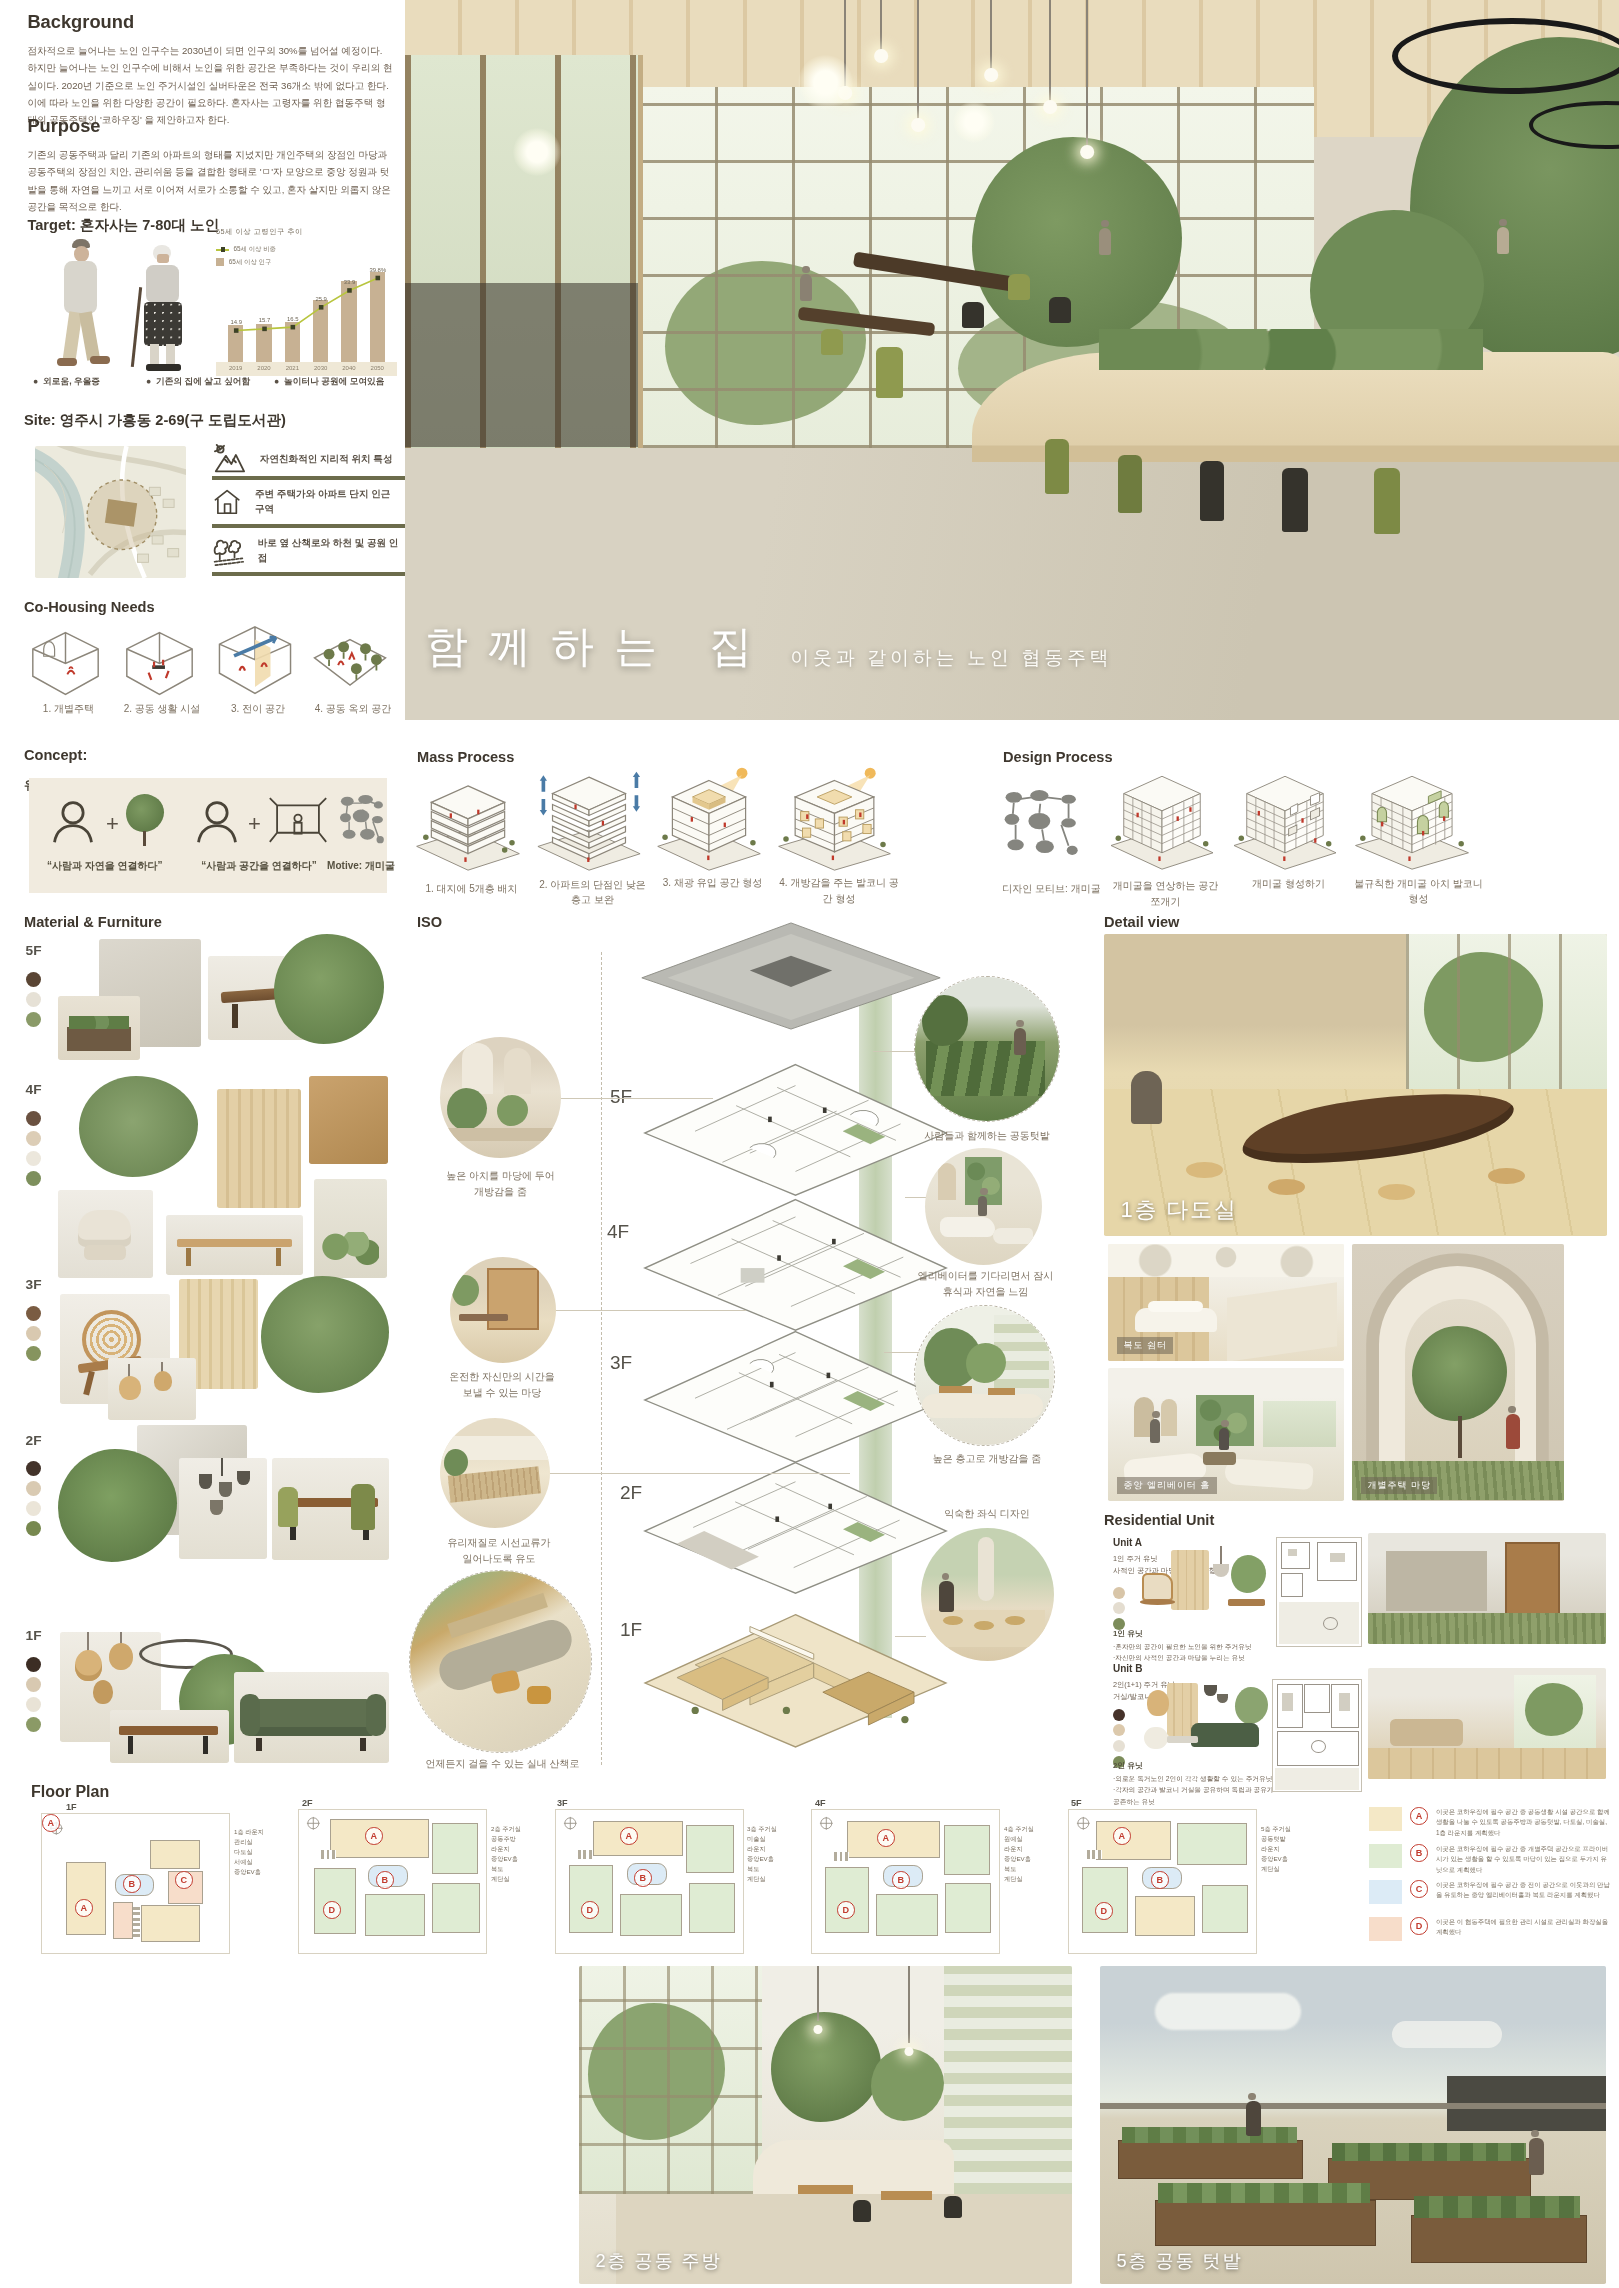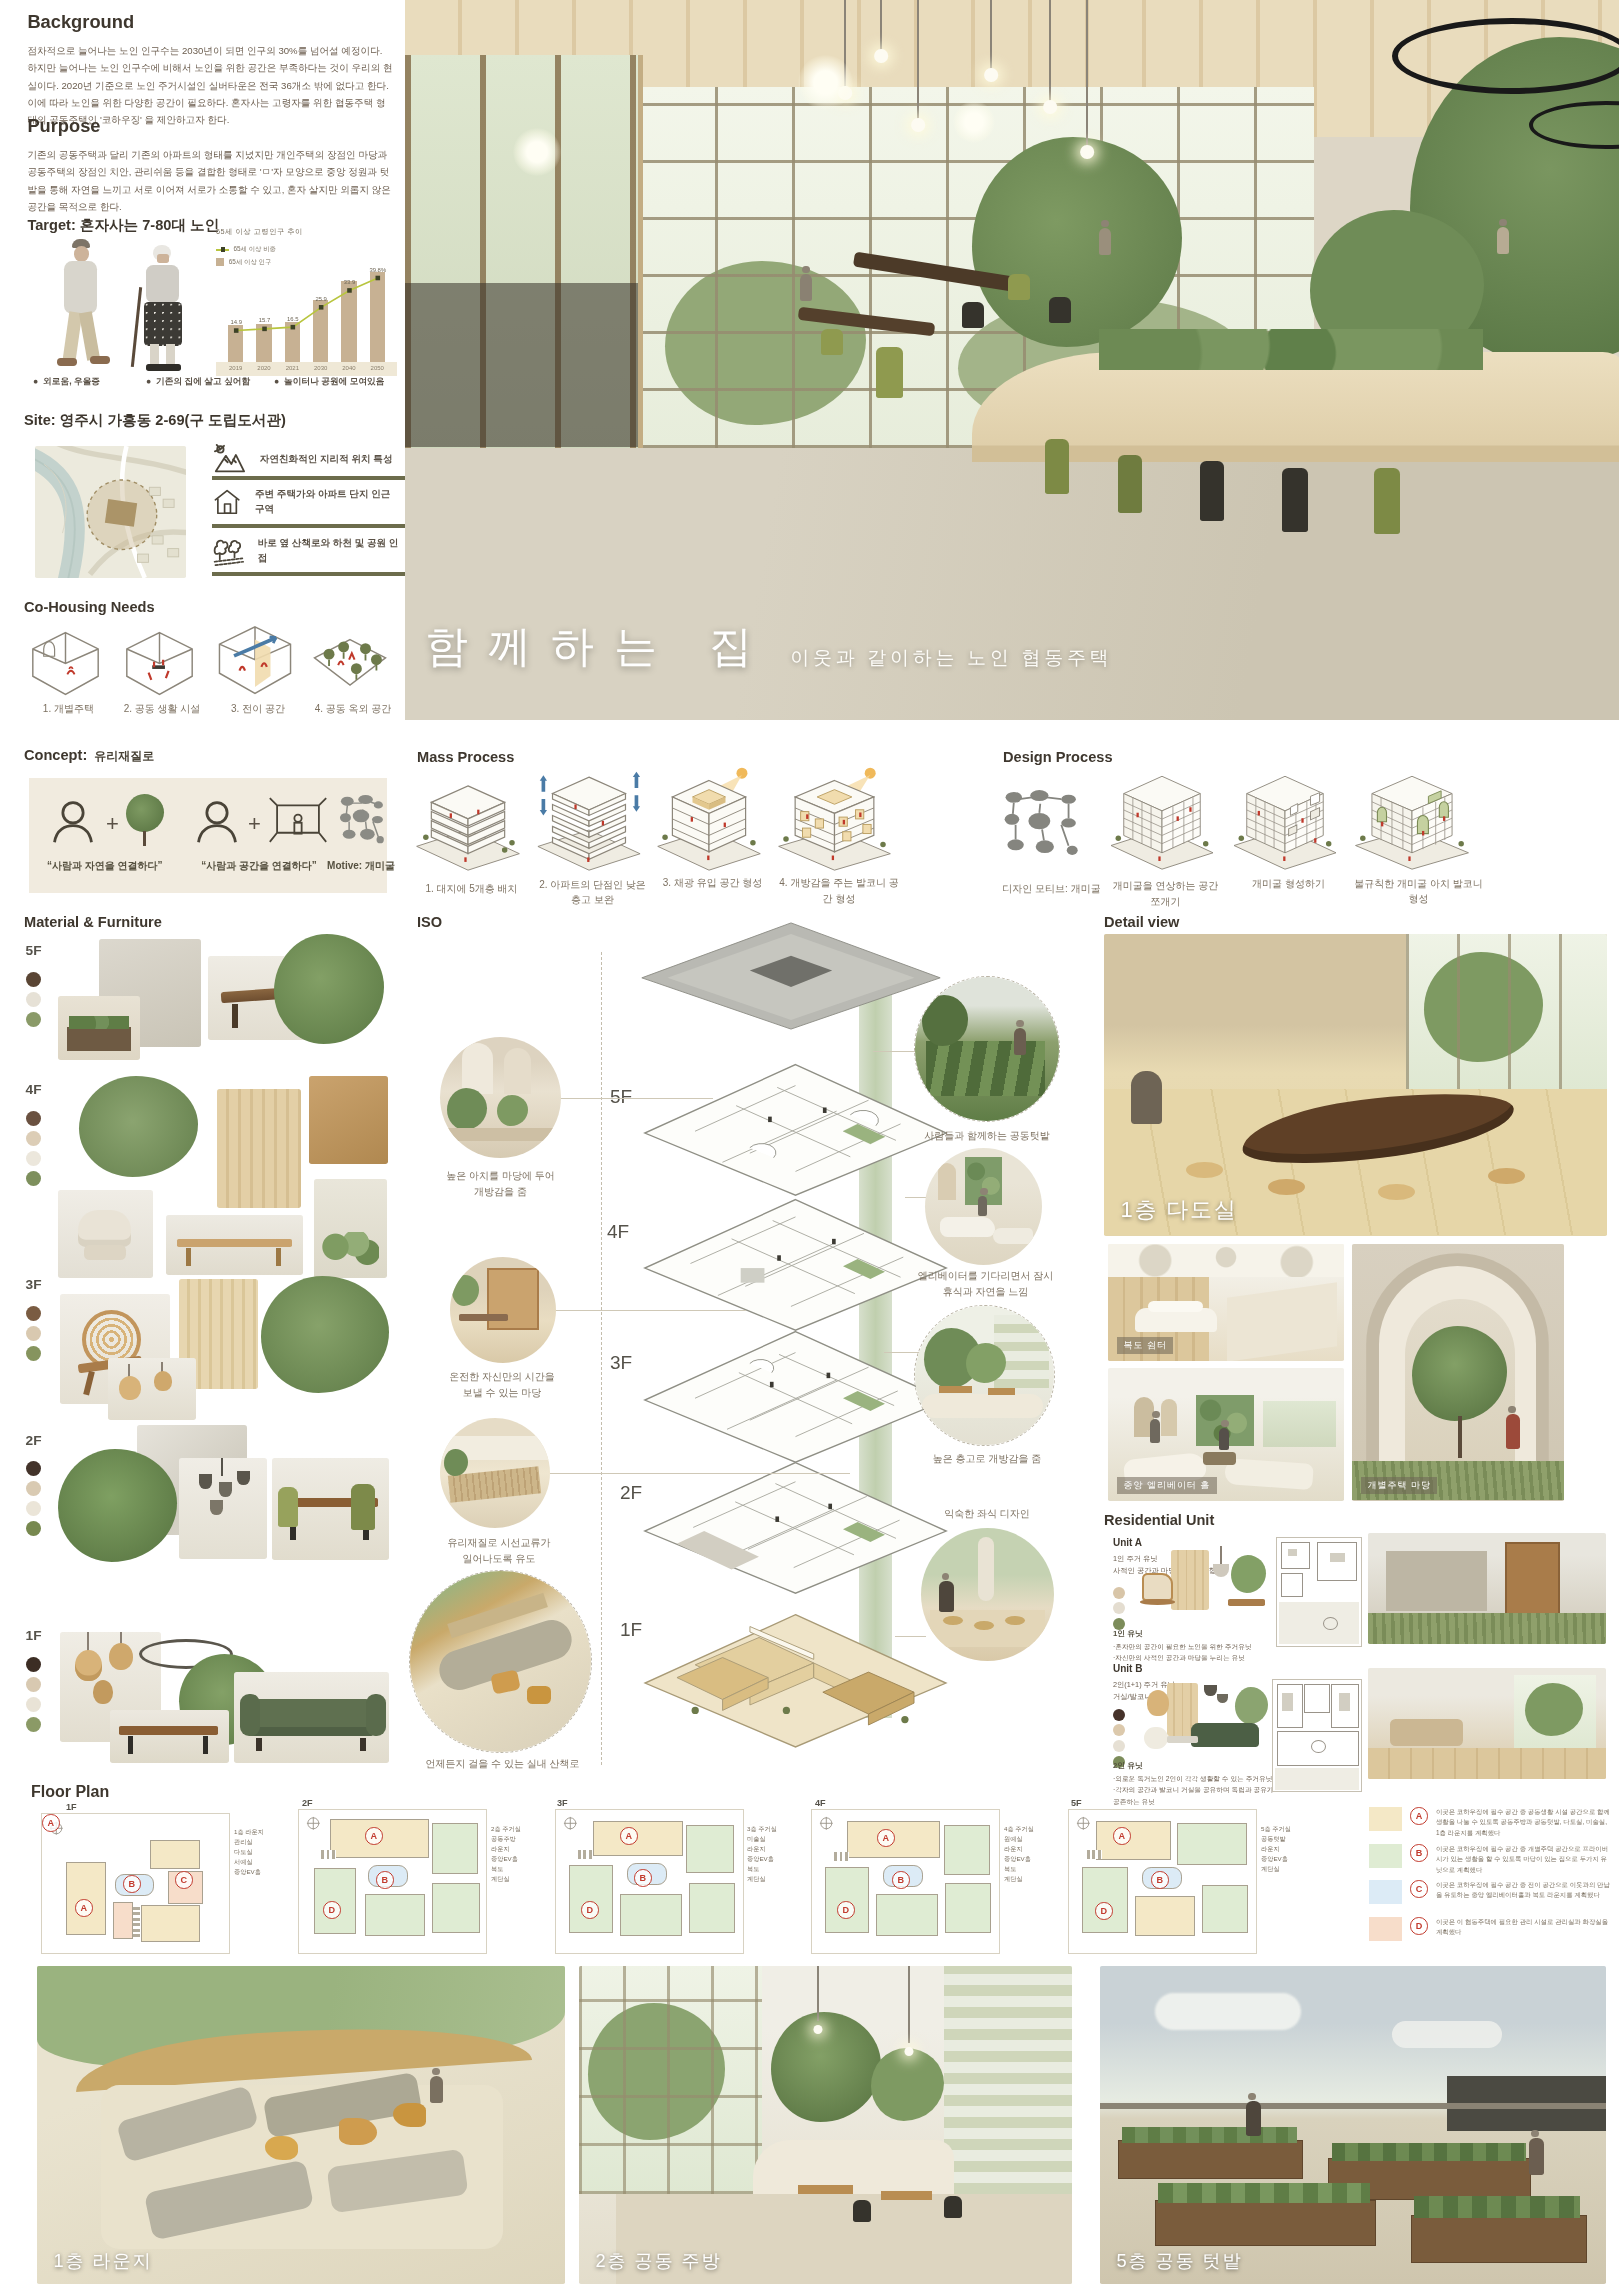--- a/index.html
+++ b/index.html
@@ -279,21 +279,21 @@
           <circle cx="52" cy="38" r="6"></circle>
         </g>
       <g stroke="#6d7a4a" stroke-width="2">
           <path d="M22,28 l0,7 M38,20 l0,7 M62,22 l0,7 M74,34 l0,6 M52,44 l0,6"></path>
         </g>
       <path d="M32,34 q3,-8 6,0 M44,28 l3,-7 l3,7" stroke="#c0392b" stroke-width="2.2" fill="none"></path>
     </svg>
     <div class="cap">4. 공동 옥외 공간</div>
   </div>
 
-  <div class="abs" style="left:24px;top:747px;display:flex;align-items:baseline;gap:7px;">
+  <div class="abs" style="left:24px;top:747px;display:flex;align-items:baseline;gap:14px;flex-direction:column;">
     <span class="sec-h2">Concept:</span>
     <span style="font-size:12px;font-weight:700;color:#4a4438;">유리재질로</span>
   </div>
   <div class="abs" style="left:29px;top:778px;width:358px;height:115px;background:#f1ebdf;">
     <svg class="abs" style="left:20px;top:20px;" width="48" height="48" viewBox="0 0 52 52">
         <circle cx="26" cy="16" r="11" fill="none" stroke="#4a4438" stroke-width="3"></circle>
         <path d="M6,48 C8,34 18,30 26,30 C34,30 44,34 46,48" fill="none" stroke="#4a4438" stroke-width="3"></path>
       </svg>
     <div class="abs" style="left:77px;top:33px;font-size:22px;color:#5a5146;">+</div>
     <div class="treeblob" style="left:97px;top:16.4px;width:38px;height:38px;background:radial-gradient(circle at 40% 40%,#7e9a62,#55703f);"></div>
@@ -1149,34 +1149,20 @@
     <div style="font-size:6.4px;line-height:1.6;color:#776c5c;">이곳은 코하우징에 필수 공간 중 전이 공간으로 이웃과의 만남을 유도하는 중앙 엘리베이터홀과 복도 라운지를 계획했다</div>
   </div>
   <div class="abs" style="left:1369px;top:1917px;width:243px;display:flex;gap:8.2px;align-items:flex-start;">
     <div style="width: 33px; height: 24px; flex: 0 0 auto; background: rgb(247, 221, 202);"></div>
     <div class="badge" style="position:static;flex:none;">
         <span>D</span>
       </div>
     <div style="font-size:6.4px;line-height:1.6;color:#776c5c;">이곳은 이 협동주택에 필요한 관리 시설로 관리실과 화장실을 계획했다</div>
   </div>
 
-  <div class="ph" style="left:37px;top:1966px;width:528px;height:318px;background:linear-gradient(160deg,#e9e3cf 30%,#ded6bd);">
-    <div class="abs" style="left:0;top:0;width:528px;height:101px;background:linear-gradient(100deg,#9ab37f 55%,#aabf90);border-radius:0 0 50% 20%/0 0 55px 27.4px;"></div>
-    <div class="abs" style="left:37px;top:64px;width:457px;height:46px;background:#c9a96a;border-radius:40% 60% 0 0/100% 100% 0 0;transform:rotate(-4deg);"></div>
-    <div class="abs" style="left:64px;top:119px;width:402px;height:164px;background:#e9e2cc;border-radius:18.3px;"></div>
-    <div class="abs" style="left:82px;top:137px;width:137px;height:42px;background:#b7b3a2;border-radius:11px;transform:rotate(-16deg);"></div>
-    <div class="abs" style="left:228px;top:119px;width:155px;height:40px;background:#aca894;border-radius:11px;transform:rotate(-10deg);"></div>
-    <div class="abs" style="left:110px;top:210px;width:164px;height:48px;background:#b7b3a2;border-radius:11px;transform:rotate(-12deg);"></div>
-    <div class="abs" style="left:292px;top:192px;width:137px;height:46px;background:#c2bdab;border-radius:11px;transform:rotate(-8deg);"></div>
-    <div class="abs" style="left:302px;top:152px;width:38px;height:27.4px;background:#cf9c4e;border-radius:30% 70% 60% 40%;"></div>
-    <div class="abs" style="left:356px;top:137px;width:33px;height:24px;background:#c9953f;border-radius:60% 40% 30% 70%;"></div>
-    <div class="abs" style="left:228px;top:170px;width:33px;height:24px;background:#d8a84f;border-radius:50% 50% 40% 60%;"></div>
-    <div class="person" style="left:393px;top:110px;width:12.8px;height:27.4px;background:#7a7060;"></div>
-    <div class="label-on-photo">1층 라운지</div>
-  </div>
   <div class="ph" style="left:579px;top:1966px;width:493px;height:318px;background:linear-gradient(#f0eee6 20%,#e3ddcb);">
     <div class="abs" style="left:0;top:0;width:183px;height:228px;background:linear-gradient(#eff3e6,#dfe8d2);"></div>
     <div class="treeblob" style="left:9.1px;top:37px;width:137px;height:137px;background:#8ba470;"></div>
     <div class="abs" style="left:0;top:0;width:183px;height:228px;background:repeating-linear-gradient(90deg,rgba(150,140,110,.65) 0 2.7px,transparent 2.7px 44px),repeating-linear-gradient(0deg,rgba(150,140,110,.65) 0 2.7px,transparent 2.7px 48px);"></div>
     <div class="abs" style="left:365px;top:0;width:128px;height:228px;background:repeating-linear-gradient(0deg,#cfd6ba 0 11px,#e9ece0 11px 22px);"></div>
     <div class="treeblob" style="left:192px;top:46px;width:110px;height:110px;background:radial-gradient(circle at 45% 40%,#83a066,#55703f);"></div>
     <div class="treeblob" style="left:292px;top:82px;width:73px;height:73px;background:#7e9a62;"></div>
     <div class="abs" style="left:174px;top:174px;width:201px;height:55px;background:#efe9da;border-radius:37px 18.3px 0 0;"></div>
     <div class="abs" style="left:37px;top:228px;width:457px;height:90px;background:#ddd5c0;"></div>
     <div class="abs" style="left:219px;top:219px;width:55px;height:9.1px;background:#b98d52;"></div>

